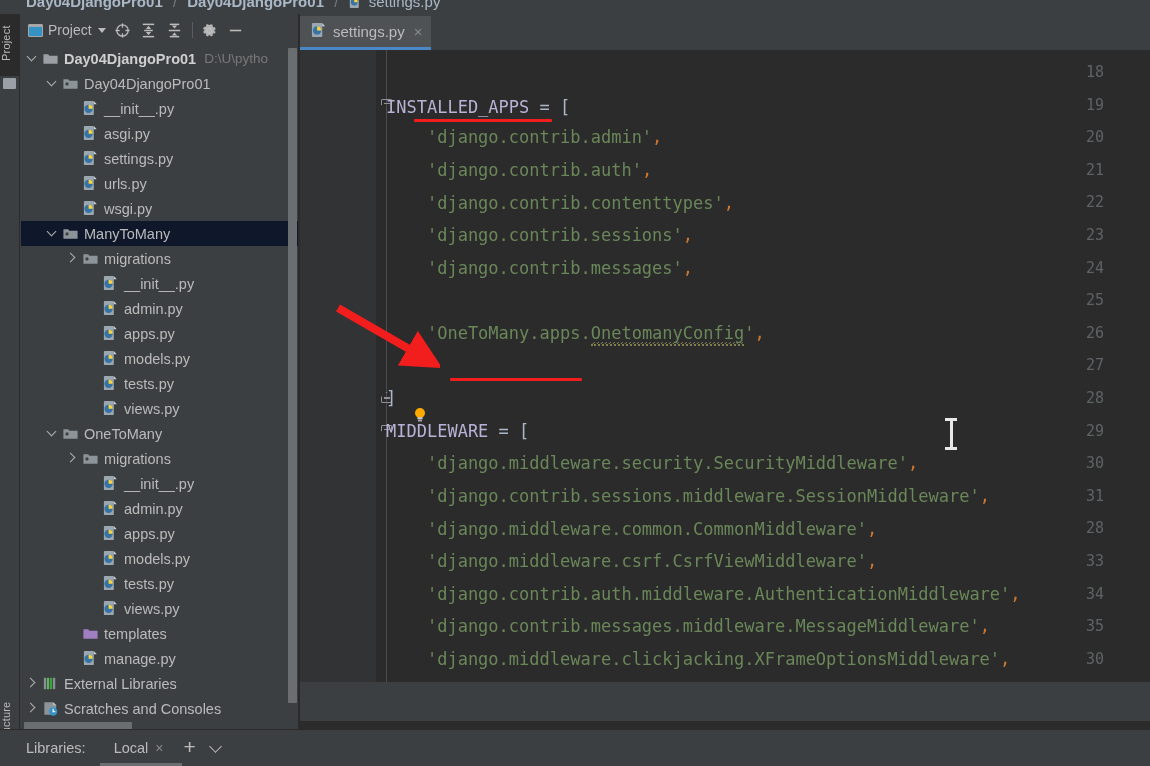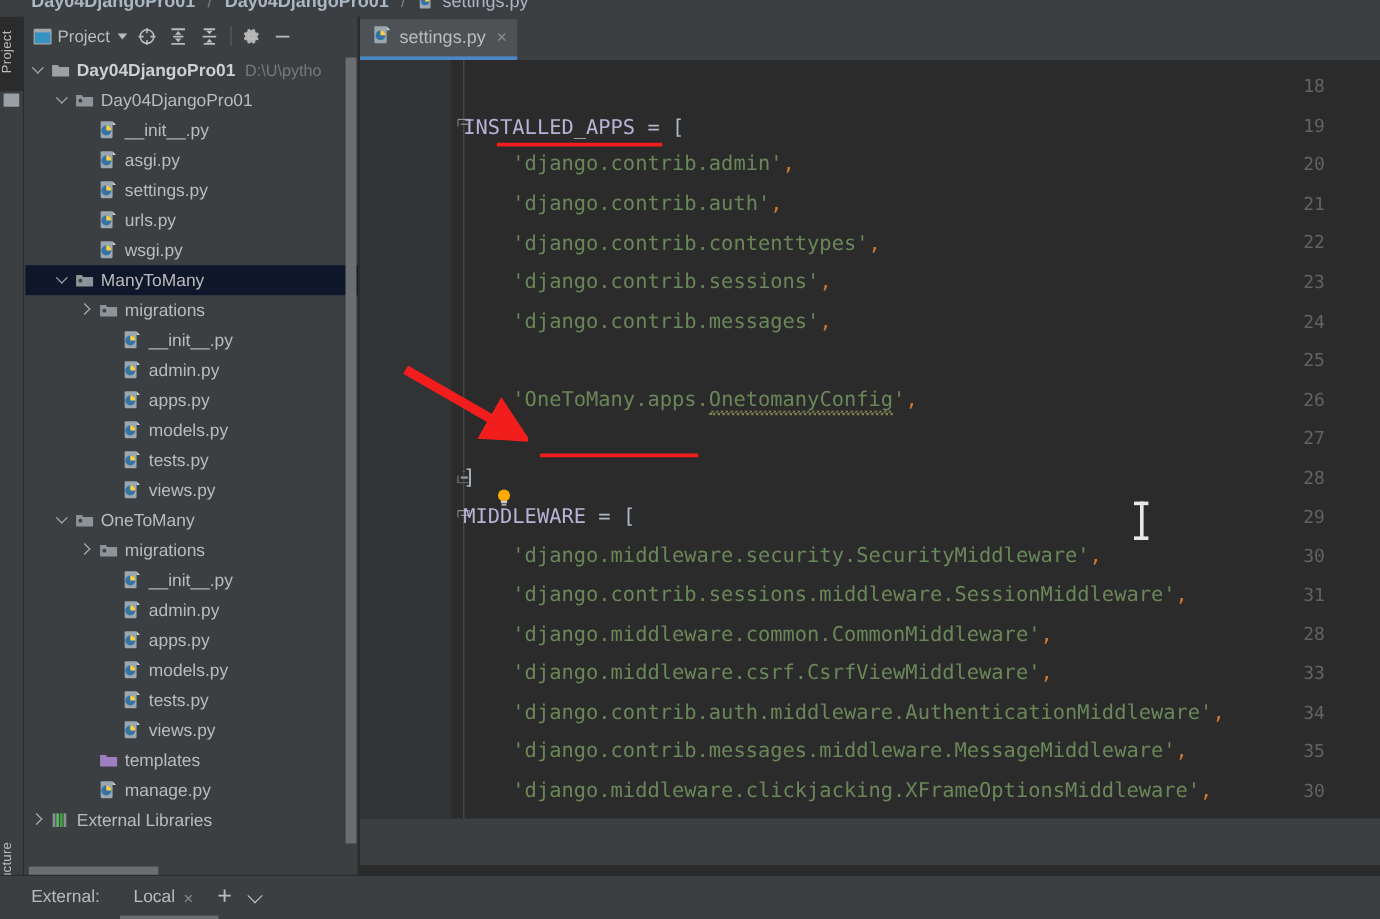--- a/index.html
+++ b/index.html
@@ -591,20 +591,30 @@
         </div>
         <div class="node" style="padding-left: 6px;">
           <span class="arrow right"></span>
           <svg class="ico" width="17" height="17" viewBox="0 0 18 18">
             <rect x="2" y="3" width="2.4" height="12" fill="#8a9096"></rect>
             <rect x="5.2" y="3" width="2.4" height="12" fill="#5fb85f"></rect>
             <rect x="8.4" y="3" width="2.4" height="12" fill="#3ea33e"></rect>
             <rect x="11.6" y="3" width="2.4" height="12" fill="#8a9096"></rect>
           </svg>
           <span class="nm">External Libraries</span>
+        </div>
+        <div class="node" style="padding-left: 6px;">
+          <span class="arrow right"></span>
+          <svg class="ico" width="17" height="17" viewBox="0 0 18 18">
+            <path d="M2.5 2.5h9.5l3 3v10H2.5z" fill="#8d9499"></path>
+            <path d="M12 2.5 L12 5.5 L15 5.5 Z" fill="#c2c8cc"></path>
+            <circle cx="11.8" cy="12.2" r="4.4" fill="#3592c4"></circle>
+            <path d="M11.8 9.3v3h2.2" stroke="#fff" stroke-width="1.2" fill="none"></path>
+          </svg>
+          <span class="nm">Scratches and Consoles</span>
         </div>
       </div>
 
     <div class="tree-scroll">
       <div class="tree-thumb"></div>
     </div>
   </div>
 
   <div class="tw-hscroll"></div>
   <div class="tw-hthumb"></div>
@@ -698,21 +708,21 @@
         <path d="M0,0 L5,2.5 L0,5 z" fill="#f21d1d"></path>
       </marker>
     </defs>
     <line x1="8" y1="8" x2="93" y2="57" stroke="#f21d1d" stroke-width="8" marker-end="url(#ah)" stroke-linecap="butt"></line>
   </svg>
 
   <div class="editor-hscroll"></div>
   <div class="bottom-divider"></div>
 
   <div class="term-bar">
-    <span class="term-label">External:</span>
+    <span class="term-label">Libraries:</span>
     <div class="term-tab">
       <span class="term-tab-label">Local</span>
       <span class="term-x">×</span>
     </div>
     <span class="term-plus">+</span>
     <span class="term-chev"></span>
   </div>
   <div class="term-tab-underline"></div>
 
 </div>

